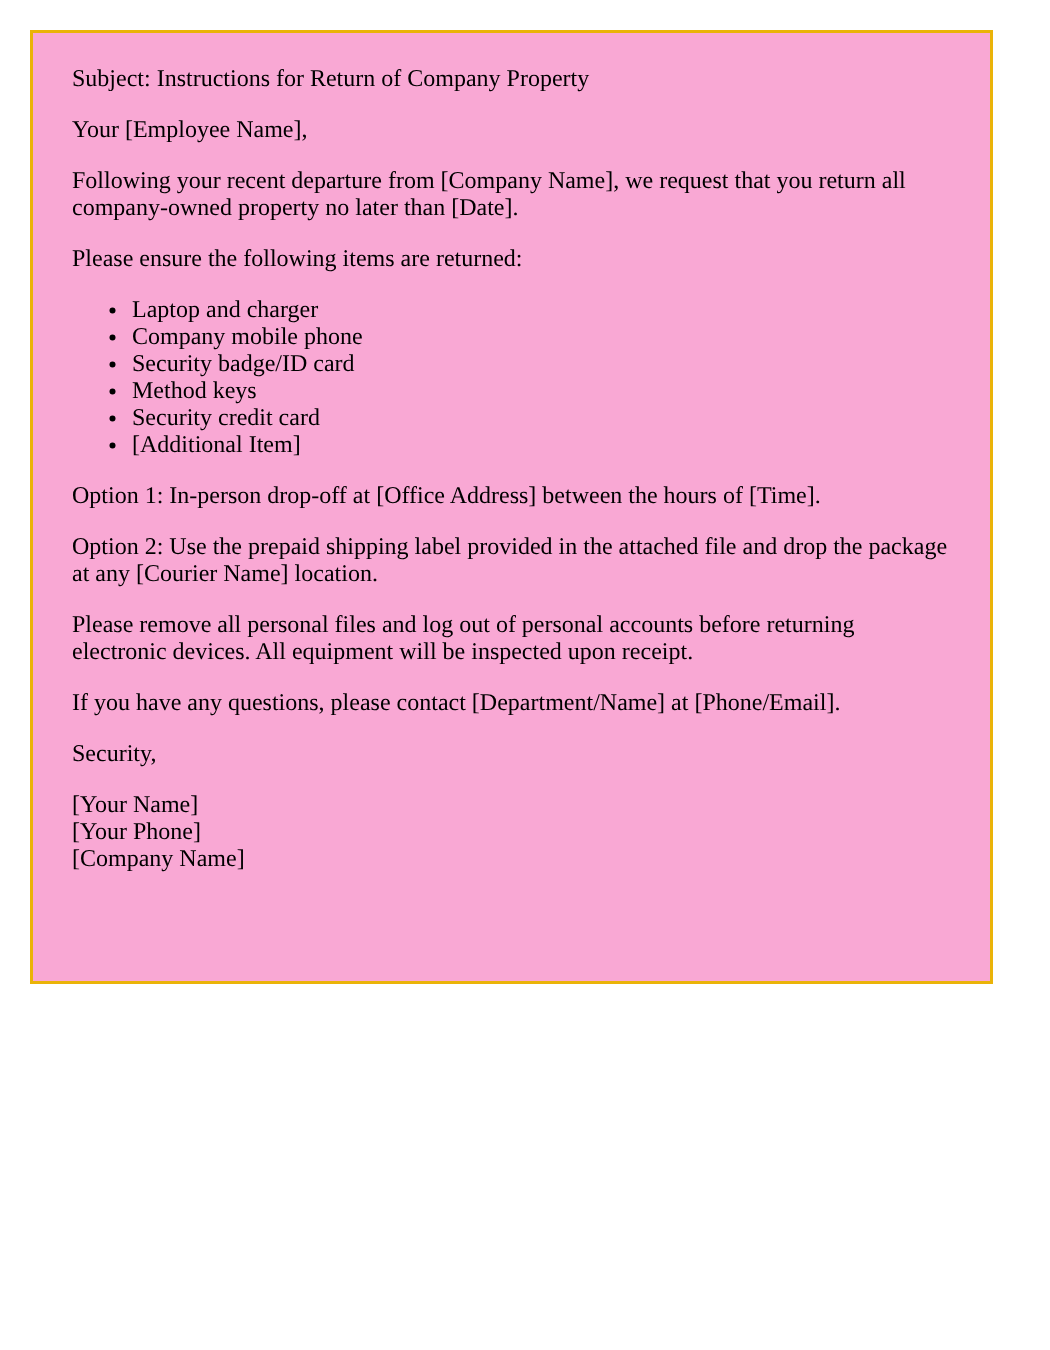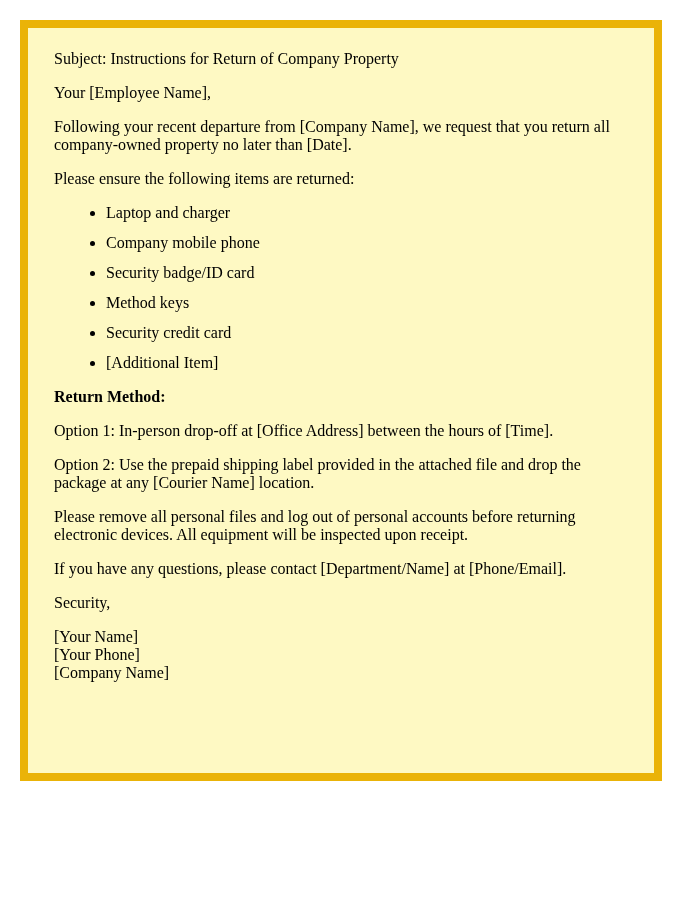--- a/index.html
+++ b/index.html
@@ -14,37 +14,37 @@
     font-size: 16px;
     line-height: normal;
     color: #000000;
     position: relative;
   }
   .letter-container {
     position: absolute;
     left: 20px;
     top: 20px;
     width: 642px;
-    height: 761px;
+    height: 636px;
     box-sizing: border-box;
-    border: 8px solid #eab308;
+    border: 2px solid #eab308;
     padding: 6px 26px 6px 26px;
-    background: #fef9c3;
+    background: #f9a8d4;
     overflow: hidden;
   }
   .letter-container p {
     margin: 16px 0;
   }
   .letter-container ul {
     margin: 16px 0;
     padding-left: 40px;
     list-style-type: disc;
   }
   .letter-container li {
-    margin: 12px;
+    margin: 0;
     padding: 0;
   }
   .bold {
     font-weight: bold;
   }
 </style>
 </head>
 <body>
 
 <div class="letter-container">
@@ -59,21 +59,20 @@
 
   <ul>
     <li>Laptop and charger</li>
     <li>Company mobile phone</li>
     <li>Security badge/ID card</li>
     <li>Method keys</li>
     <li>Security credit card</li>
     <li>[Additional Item]</li>
   </ul>
 
-  <p class="bold">Return Method:</p>
 
   <p>Option 1: In-person drop-off at [Office Address] between the hours of [Time].</p>
 
   <p>Option 2: Use the prepaid shipping label provided in the attached file and drop the package at any [Courier Name] location.</p>
 
   <p>Please remove all personal files and log out of personal accounts before returning electronic devices. All equipment will be inspected upon receipt.</p>
 
   <p>If you have any questions, please contact [Department/Name] at [Phone/Email].</p>
 
   <p>Security,</p>

